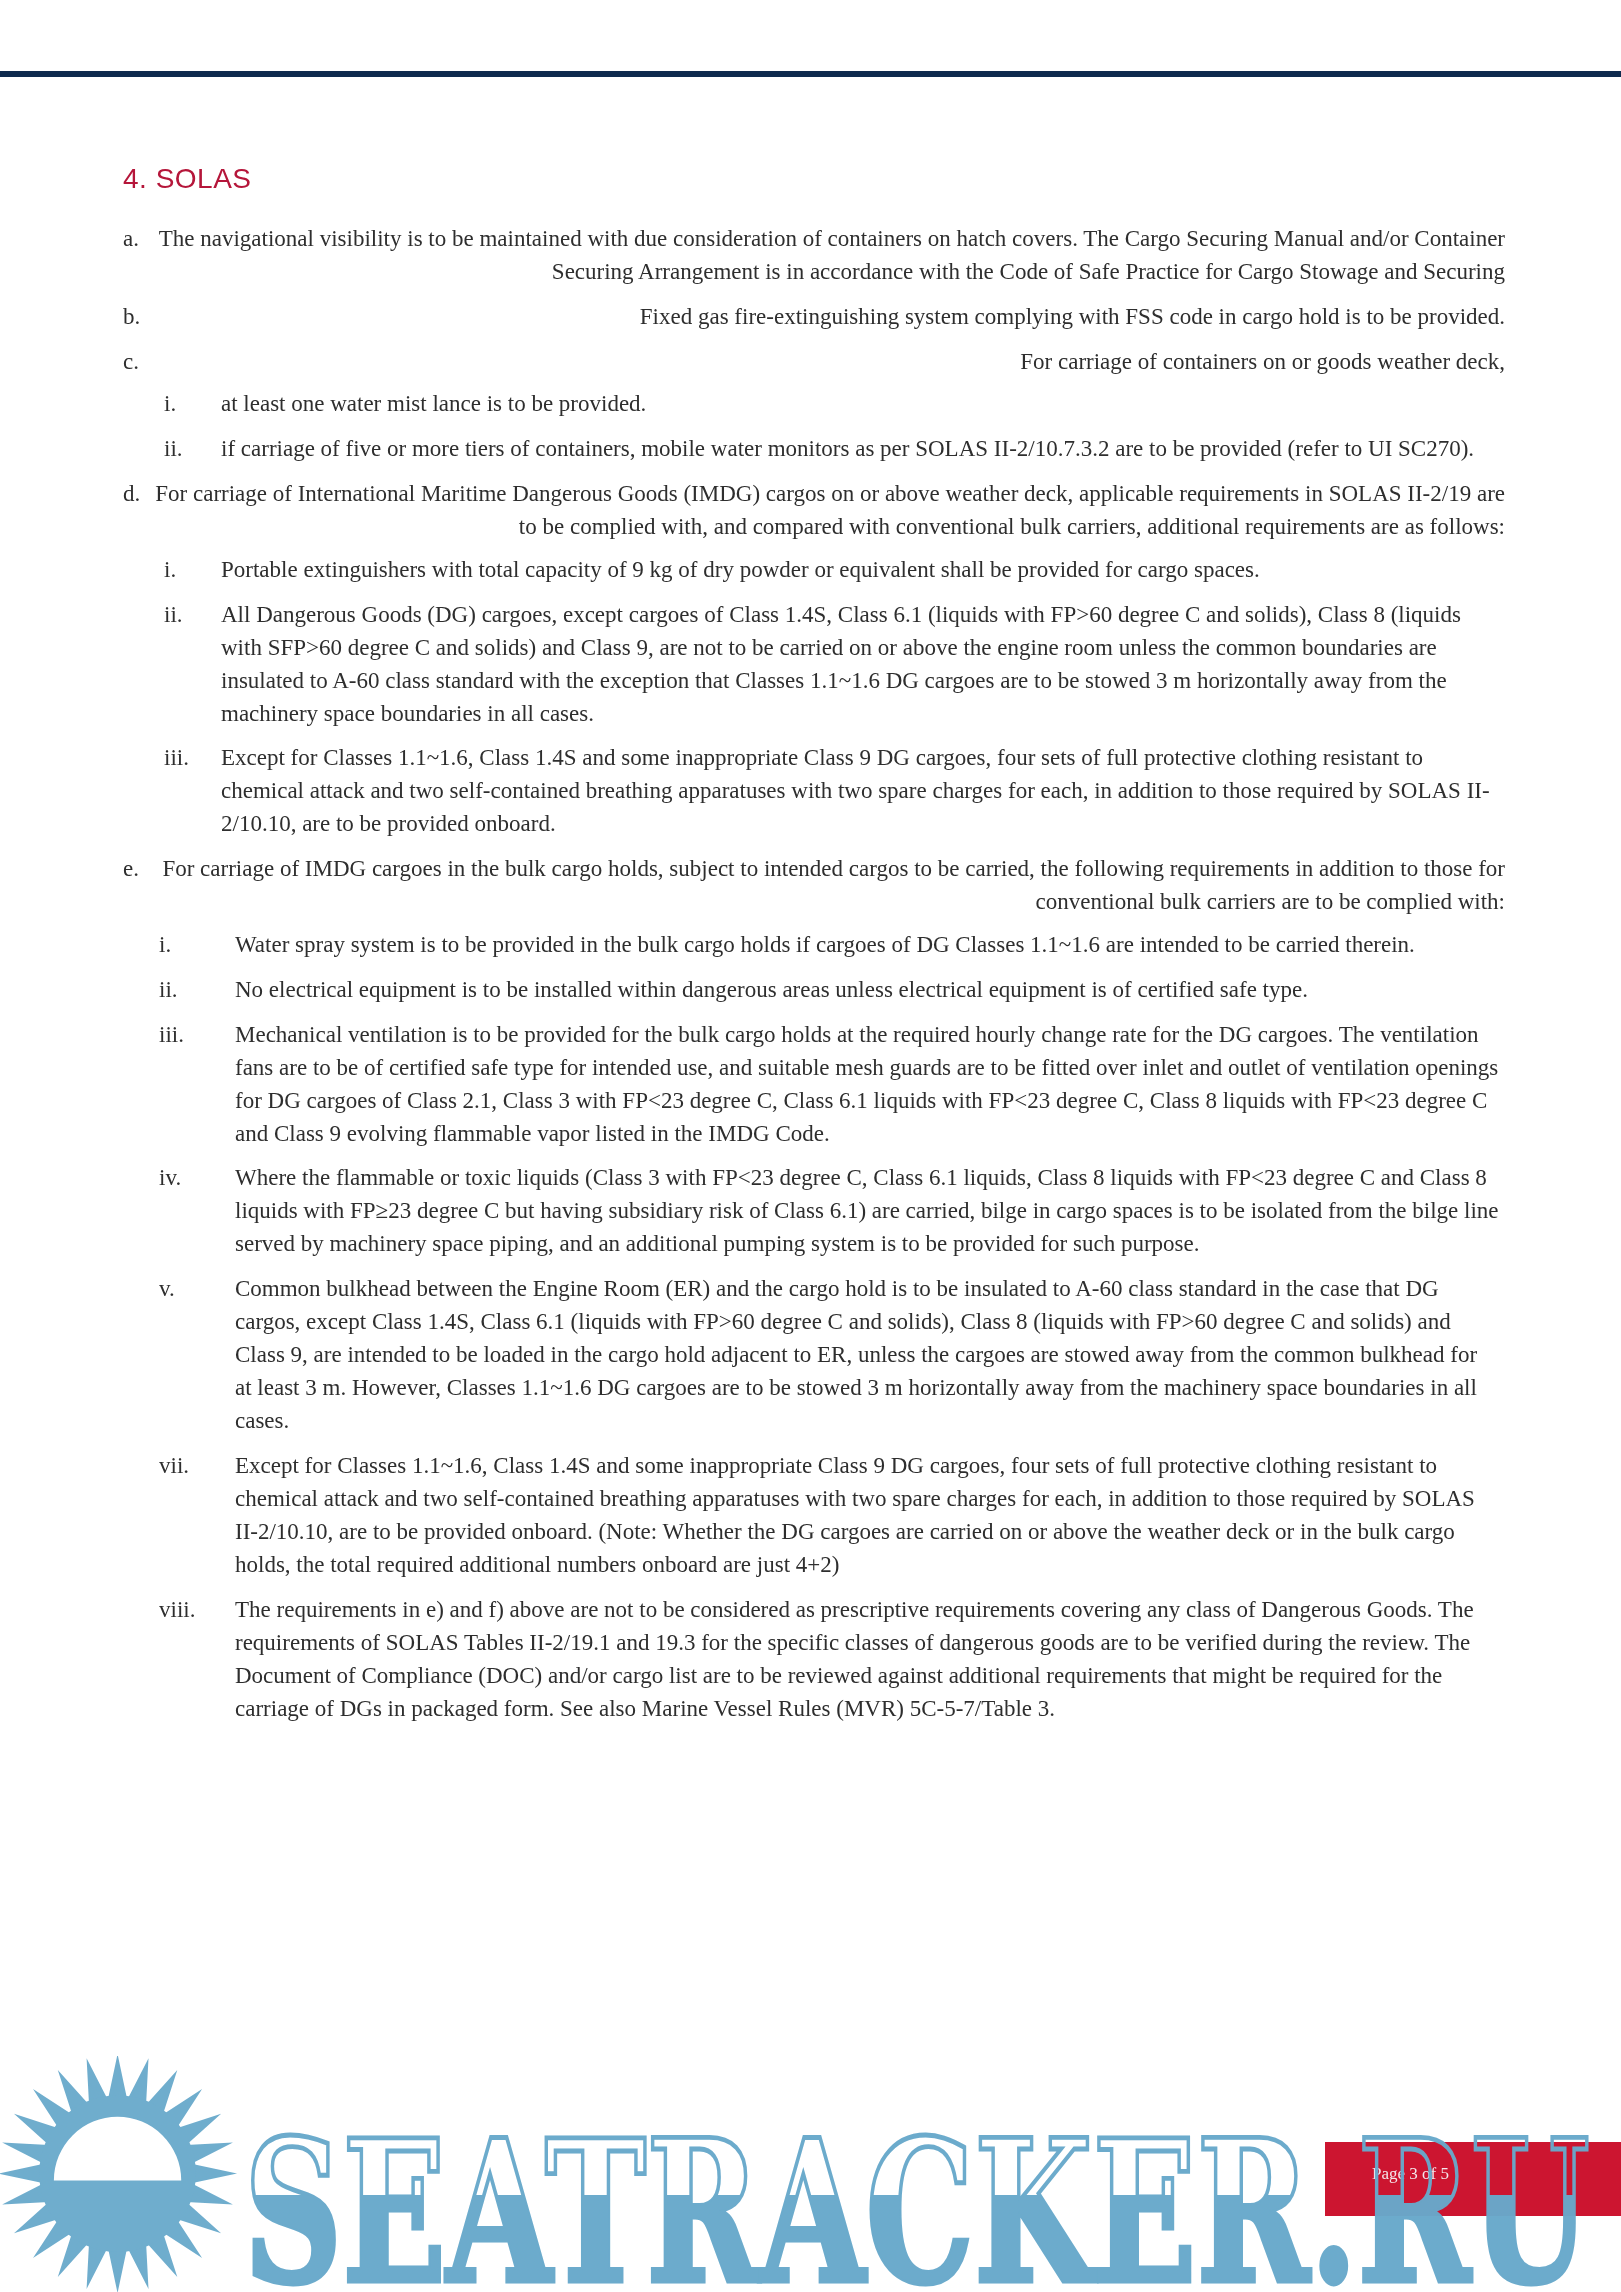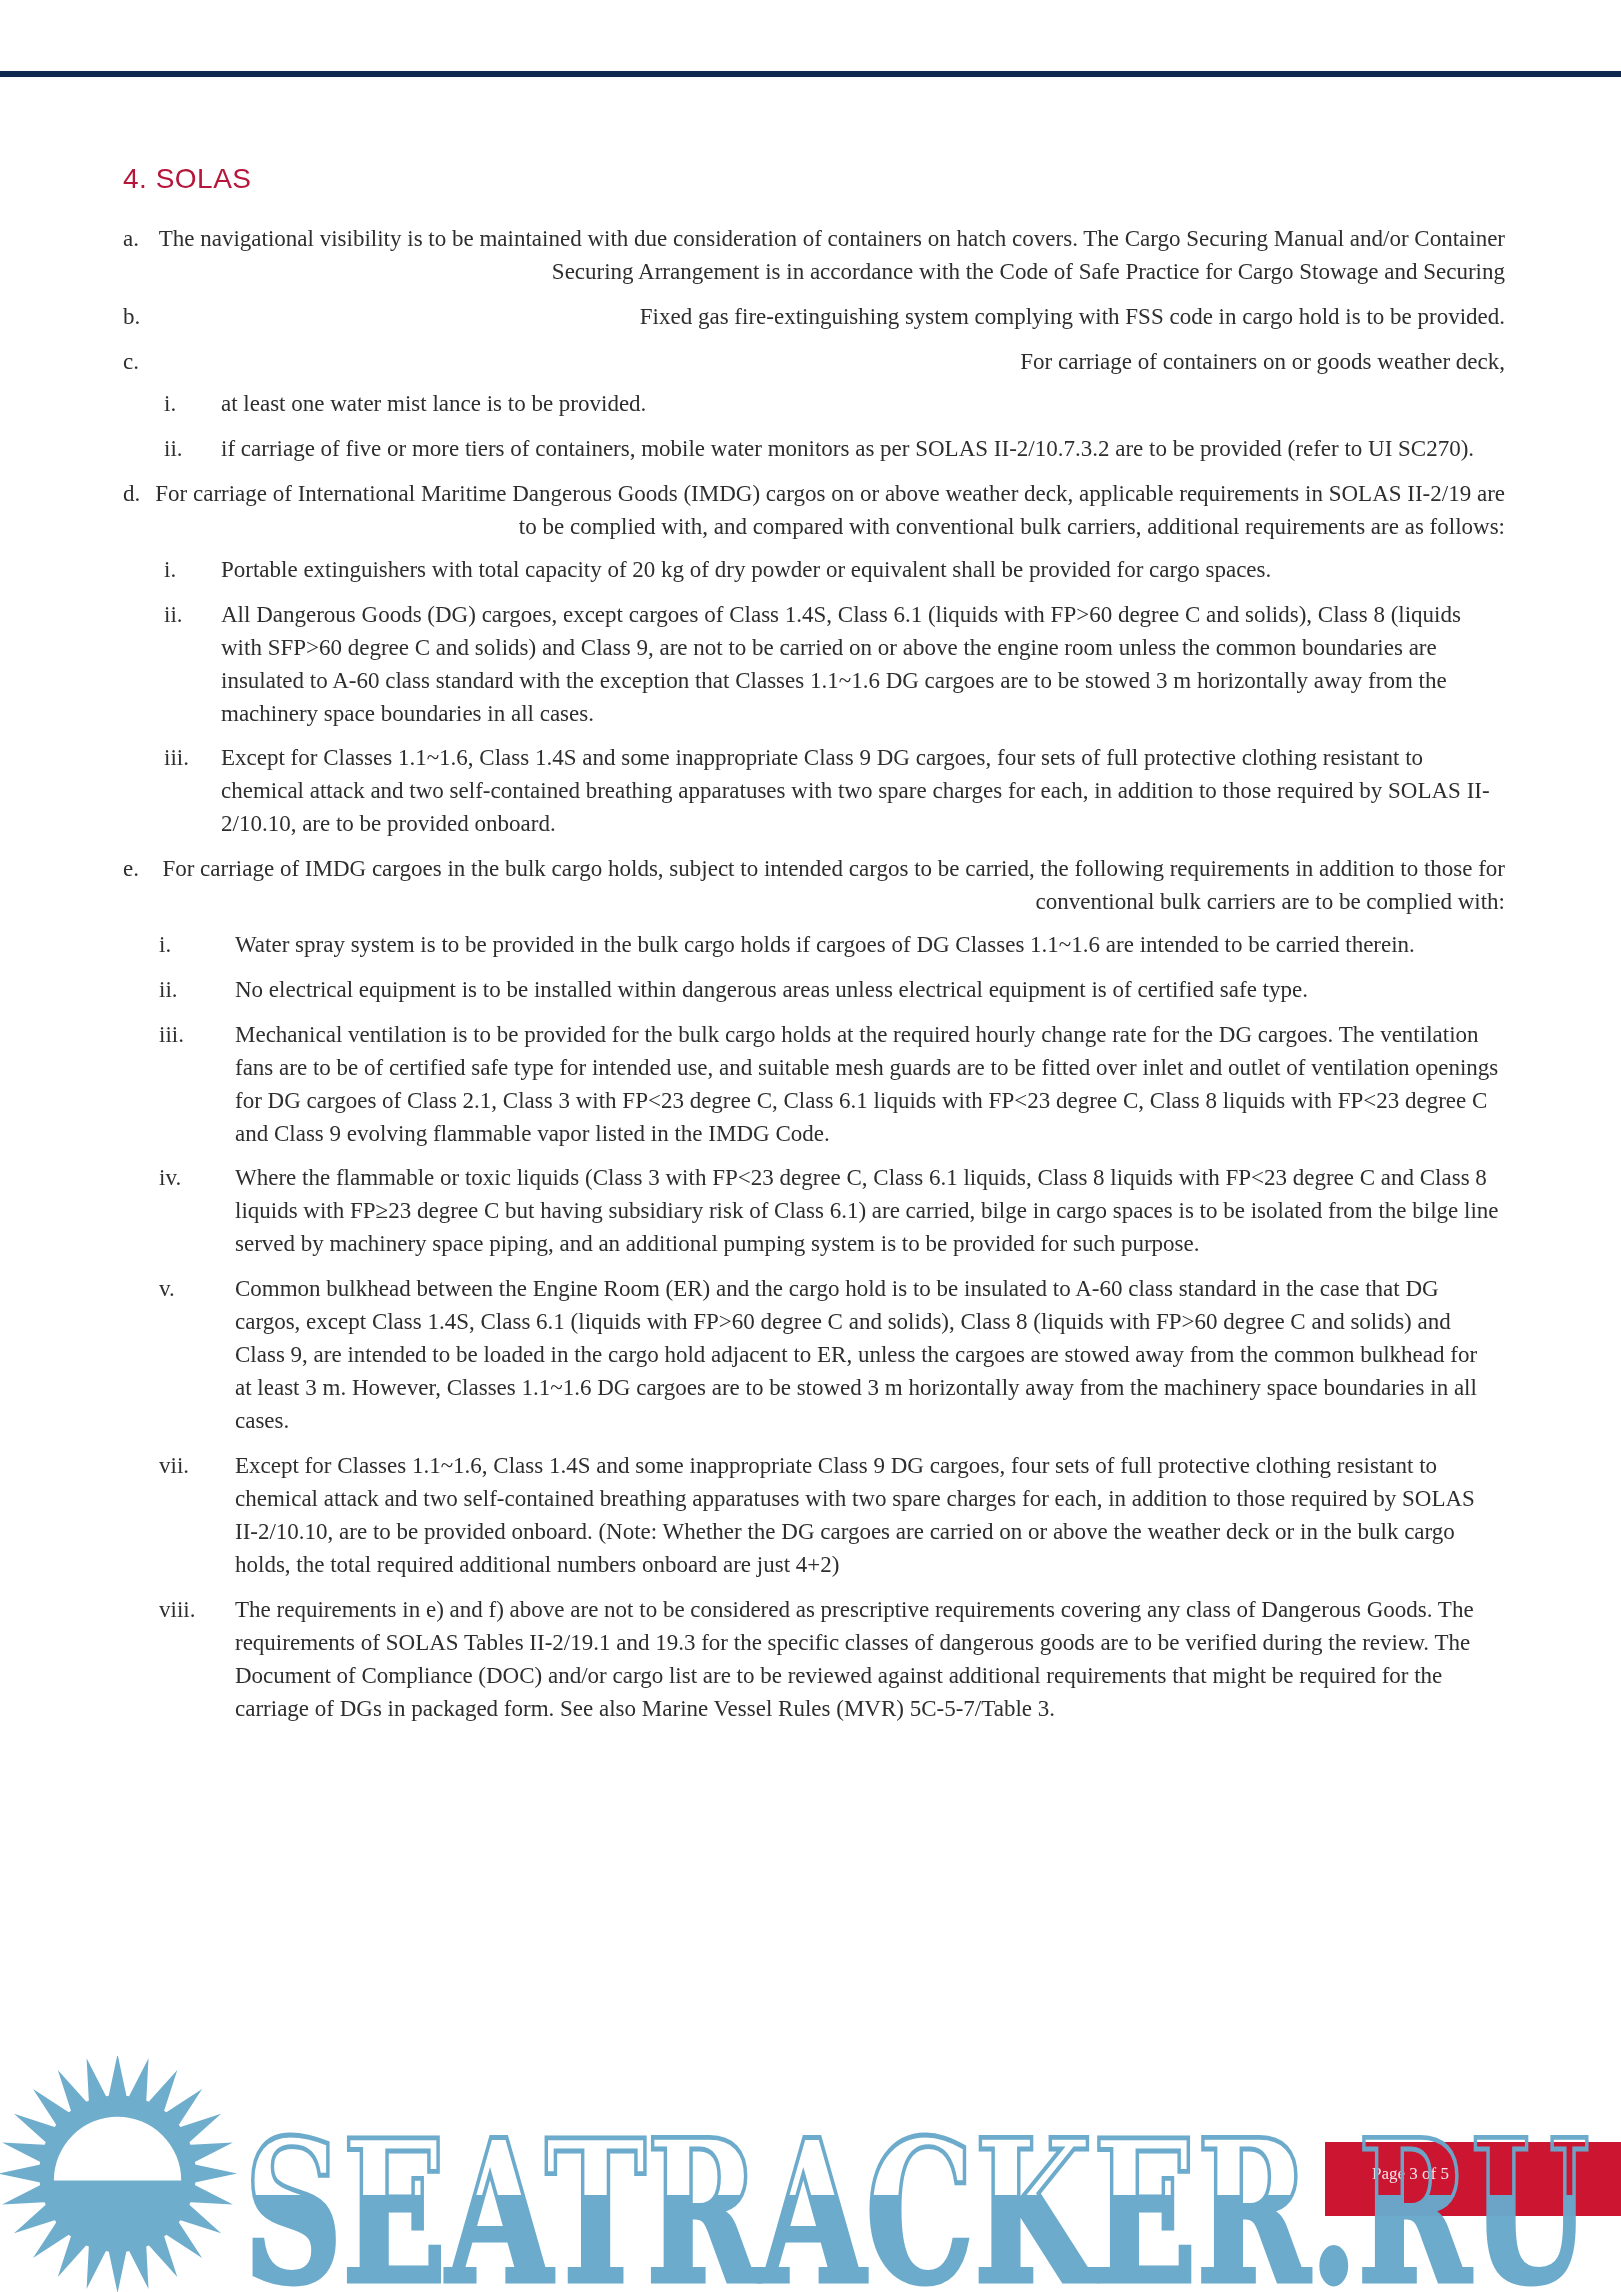--- a/index.html
+++ b/index.html
@@ -72,21 +72,21 @@
   </div>
 
   <div class="item" style="margin-top:11.8px">
     <span class="lbl">d.</span>
     <div class="body">
         <span class="txt">For carriage of International Maritime Dangerous Goods (IMDG) cargos on or above weather deck, applicable requirements in SOLAS II-2/19 are to be complied with, and compared with conventional bulk carriers, additional requirements are as follows:</span>
       </div>
   </div>
   <div class="sub cd" style="margin-top:-2px">
     <span class="lbl">i.</span>
-    <span class="txt">Portable extinguishers with total capacity of 20 kg of dry powder or equivalent shall be provided for cargo spaces.</span>
+    <span class="txt">Portable extinguishers with total capacity of 9 kg of dry powder or equivalent shall be provided for cargo spaces.</span>
   </div>
   <div class="sub cd">
     <span class="lbl">ii.</span>
     <span class="txt">All Dangerous Goods (DG) cargoes, except cargoes of Class 1.4S, Class 6.1 (liquids with FP&gt;60 degree C and solids), Class 8 (liquids with SFP&gt;60 degree C and solids) and Class 9, are not to be carried on or above the engine room unless the common boundaries are insulated to A-60 class standard with the exception that Classes 1.1~1.6 DG cargoes are to be stowed 3 m horizontally away from the machinery space boundaries in all cases.</span>
   </div>
   <div class="sub cd">
     <span class="lbl">iii.</span>
     <span class="txt">Except for Classes 1.1~1.6, Class 1.4S and some inappropriate Class 9 DG cargoes, four sets of full protective clothing resistant to chemical attack and two self-contained breathing apparatuses with two spare charges for each, in addition to those required by SOLAS II-2/10.10, are to be provided onboard.</span>
   </div>
 

